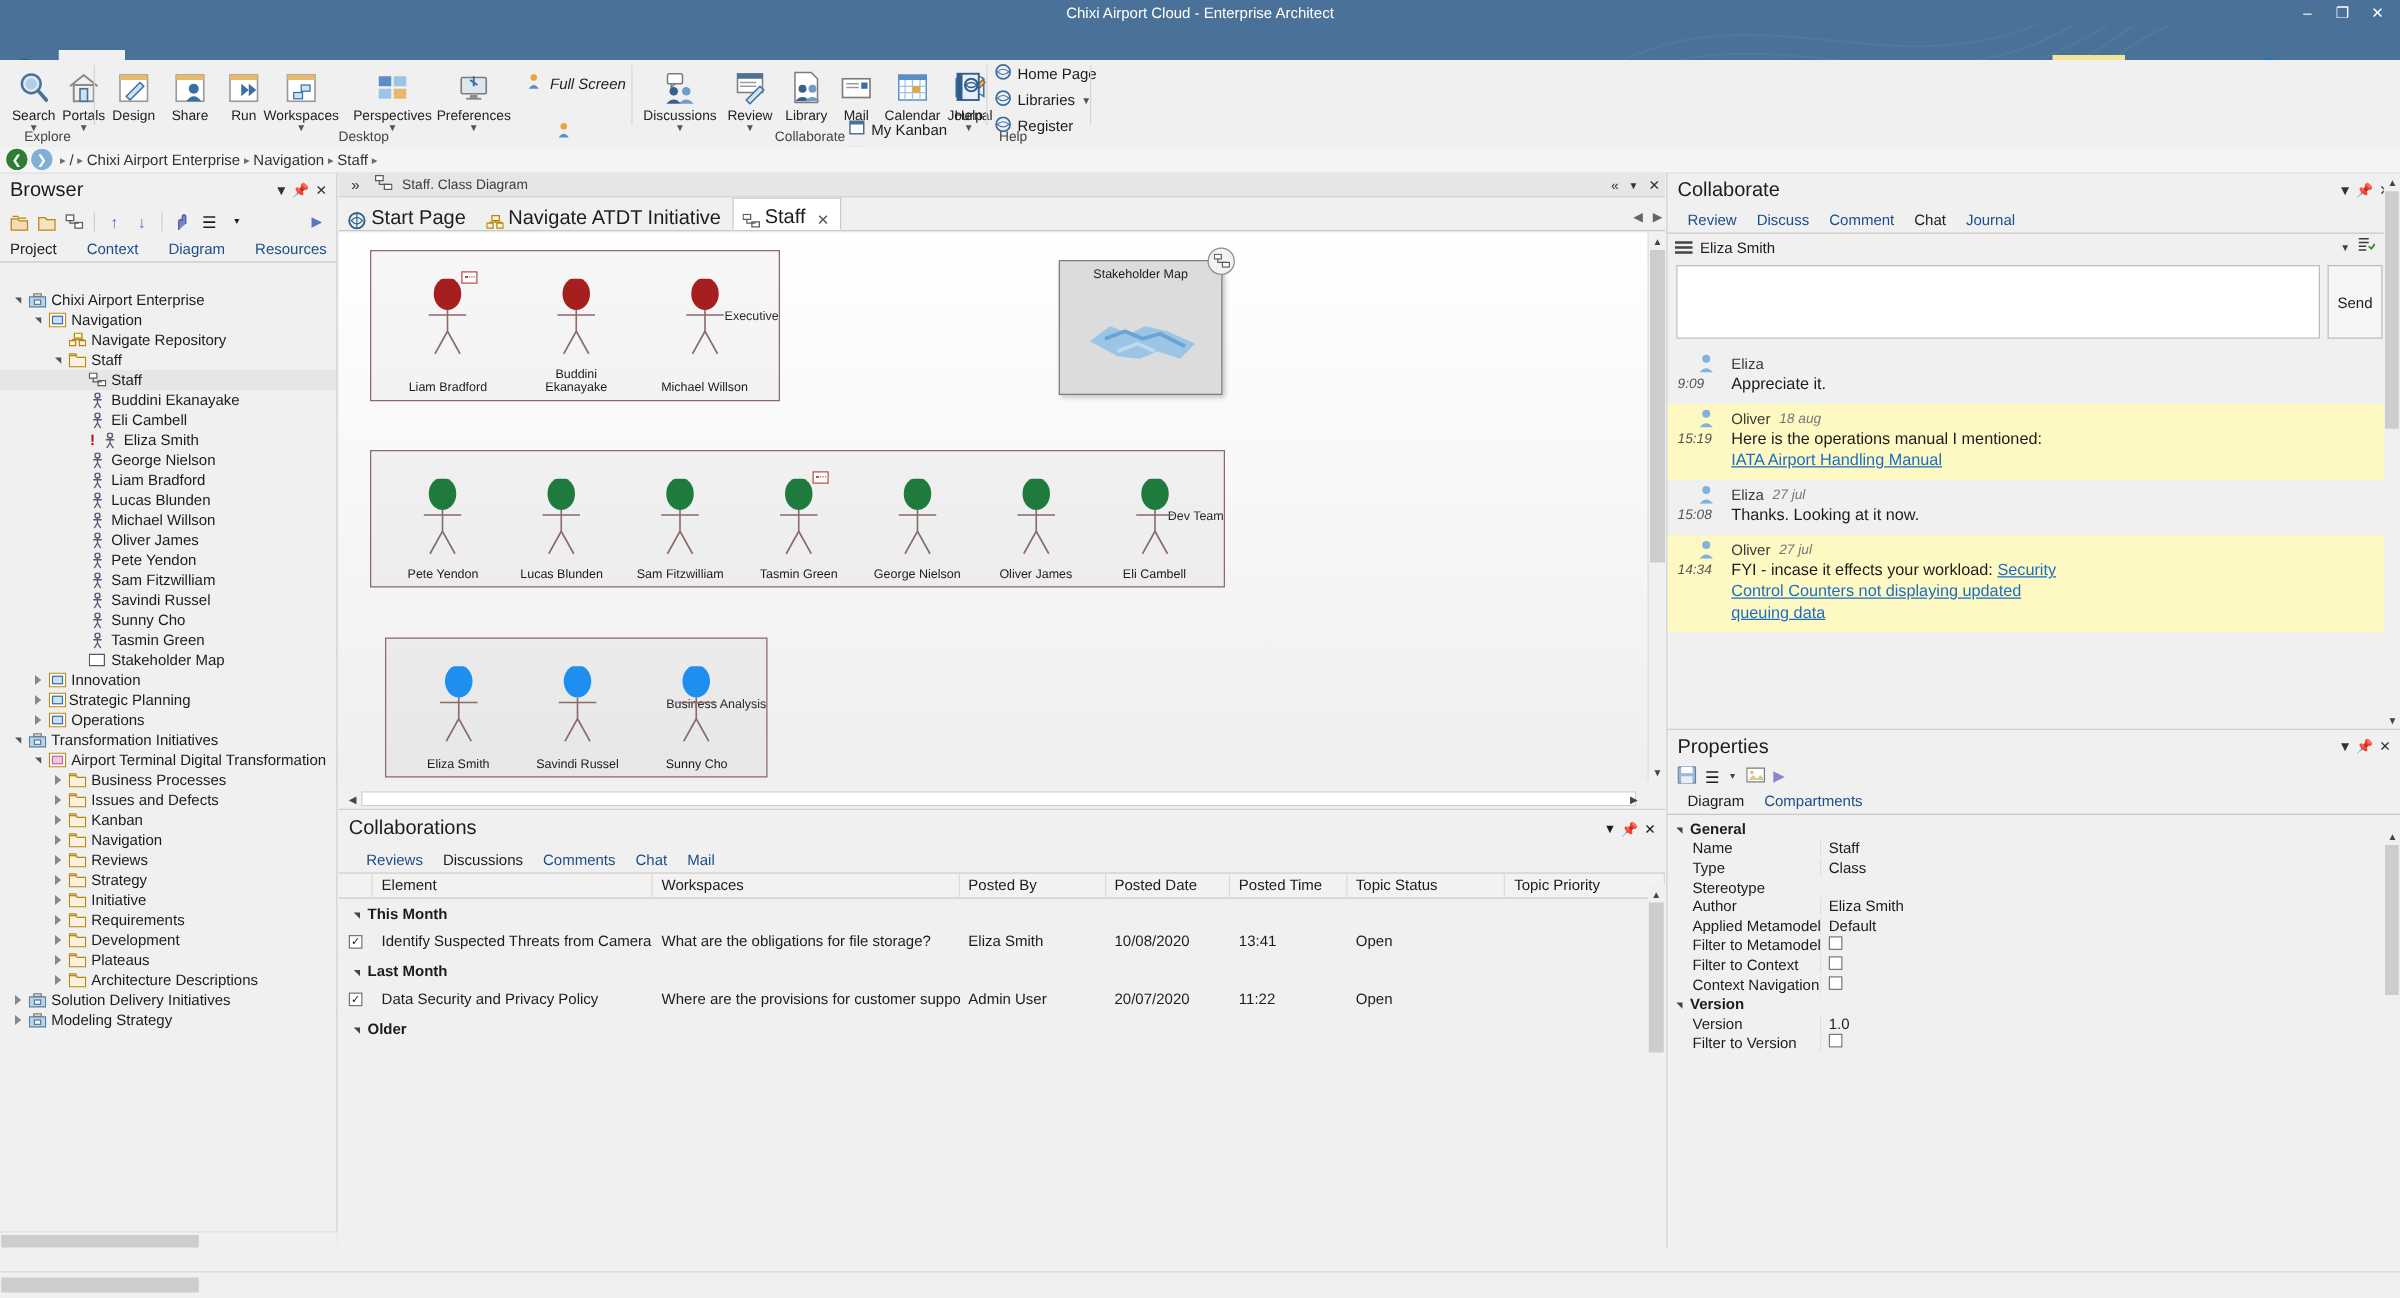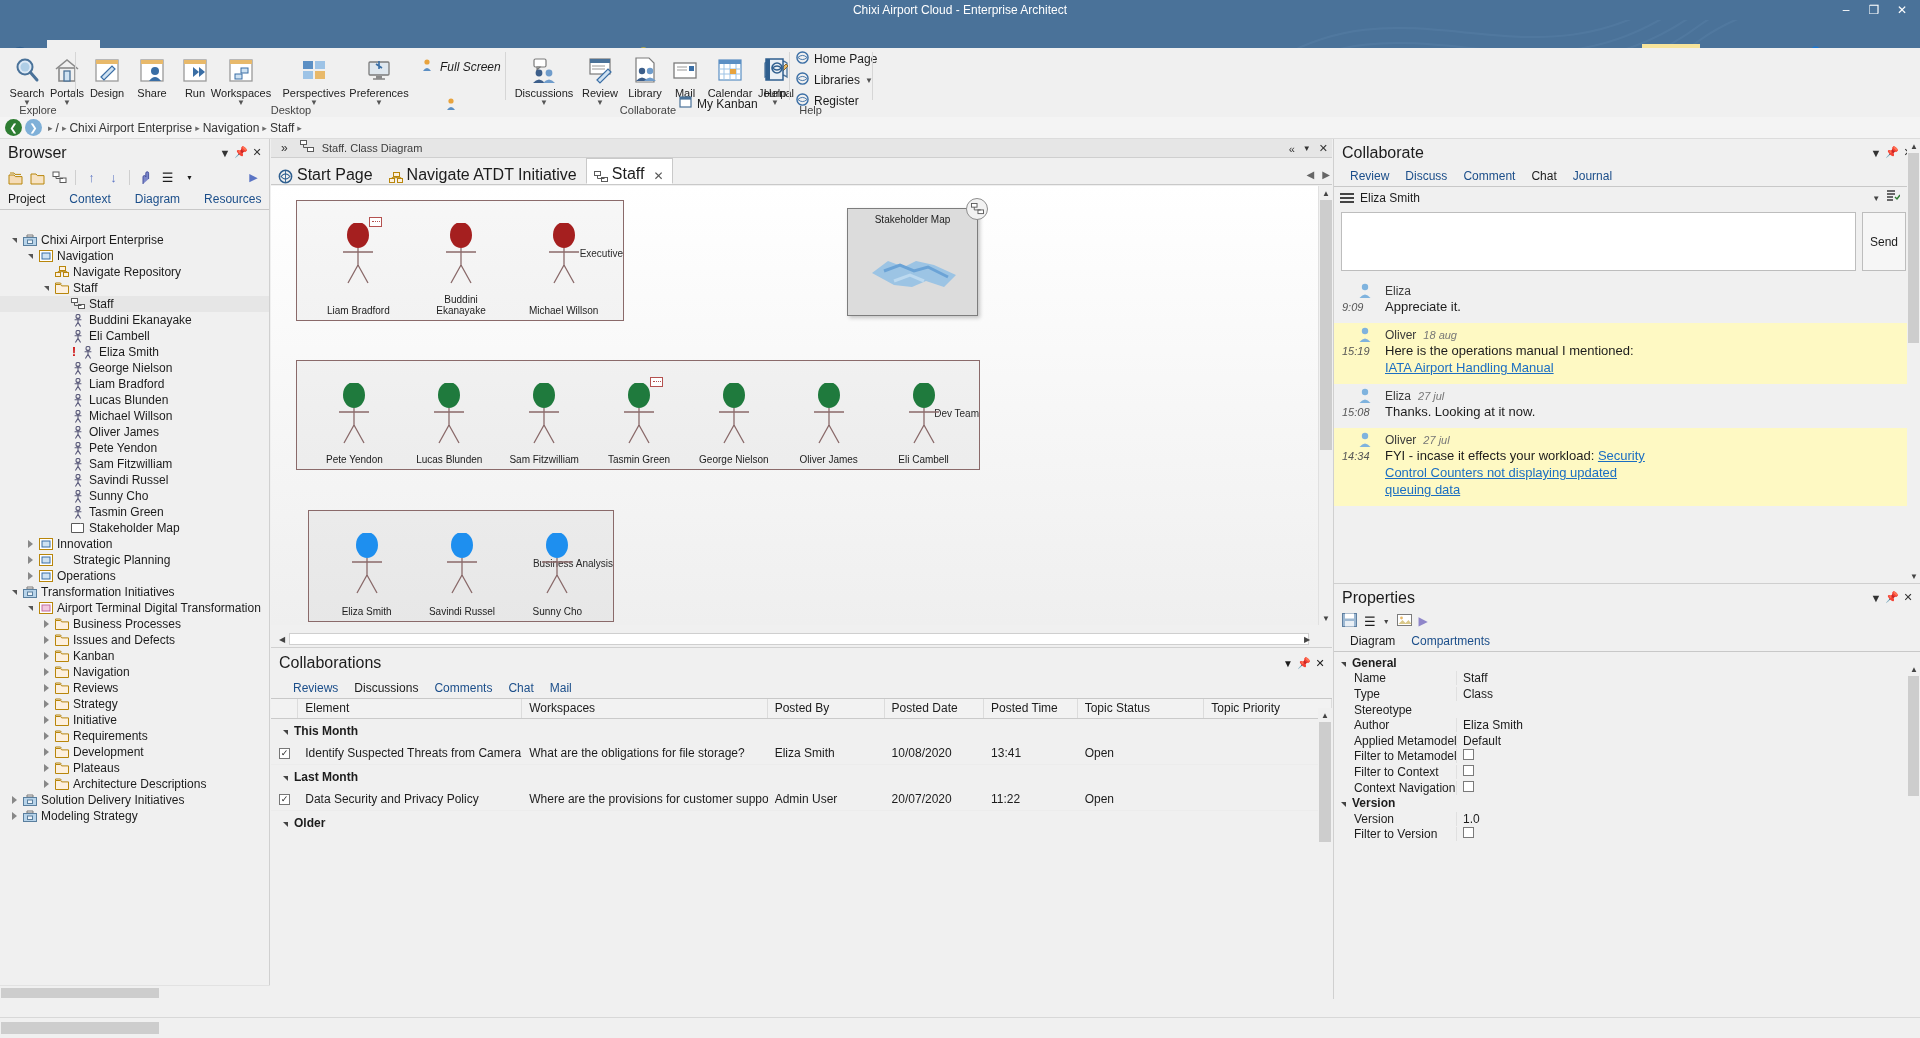--- a/index.html
+++ b/index.html
@@ -873,21 +873,21 @@
           <div style="width: 24px; flex: 0 0 auto;"></div>
           <div class="tw">
             <span style="display:inline-block;border-top:4px solid transparent;border-bottom:4px solid transparent;border-left:5px solid #888;"></span>
           </div>
           <div class="ticon">
             <svg width="14" height="12" viewBox="0 0 14 12">
               <rect x="0.5" y="0.5" width="13" height="11" fill="#fff" stroke="#b8860b"></rect>
               <rect x="3" y="3" width="8" height="6" fill="#cfe2f2" stroke="#3a6ea5"></rect>
             </svg>
           </div>
-          <div style="padding-left: 19px;">Strategic Planning</div>
+          <div style="padding-left: 1px;">Strategic Planning</div>
         </div>
         <div class="trow">
           <div style="width: 24px; flex: 0 0 auto;"></div>
           <div class="tw">
             <span style="display:inline-block;border-top:4px solid transparent;border-bottom:4px solid transparent;border-left:5px solid #888;"></span>
           </div>
           <div class="ticon">
             <svg width="14" height="12" viewBox="0 0 14 12">
               <rect x="0.5" y="0.5" width="13" height="11" fill="#fff" stroke="#b8860b"></rect>
               <rect x="3" y="3" width="8" height="6" fill="#cfe2f2" stroke="#3a6ea5"></rect>

